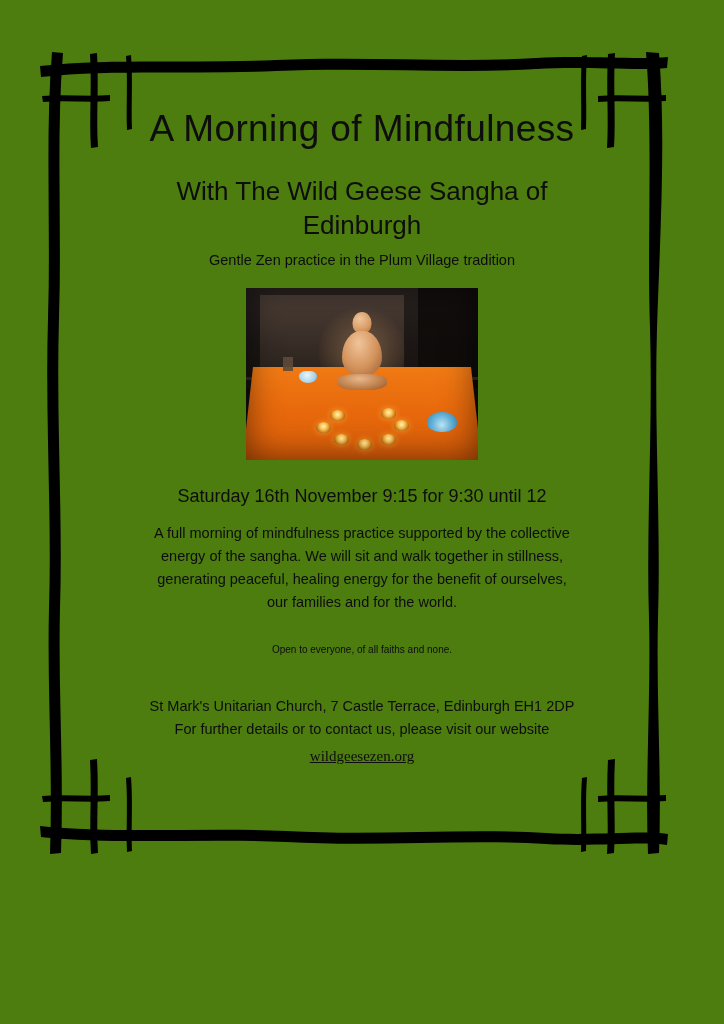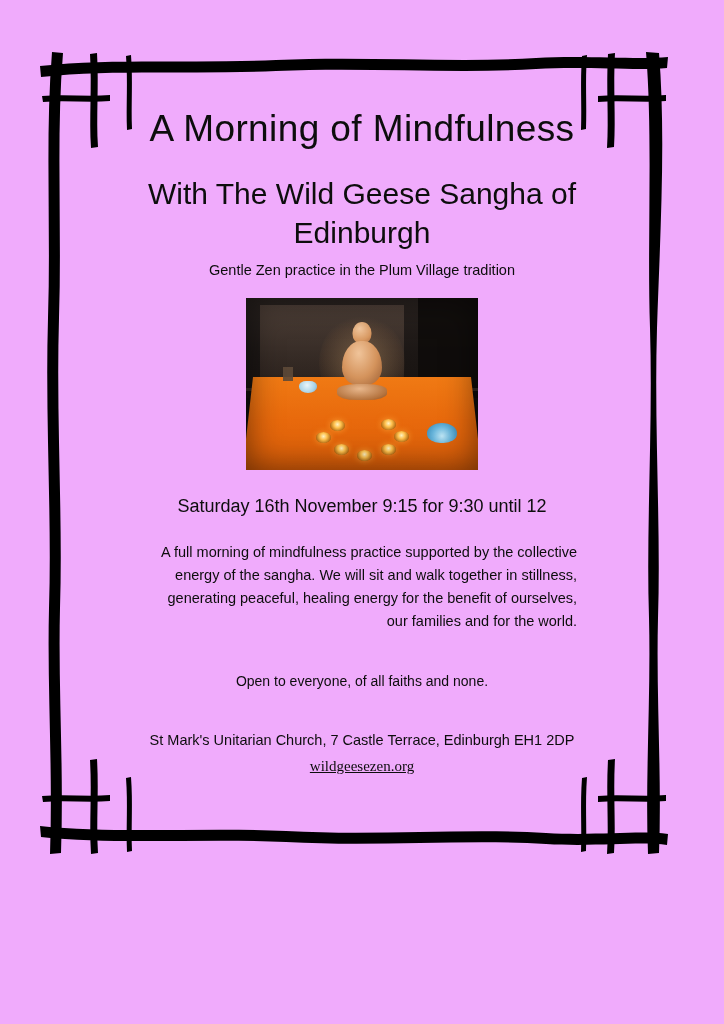--- a/index.html
+++ b/index.html
@@ -15,21 +15,21 @@
     overflow: hidden;
     position: relative;
   }
 
   .poster {
     position: absolute;
     left: 0;
     top: 0;
     width: 724px;
     height: 1024px;
-    background: #f0abfc;
+    background: #4d7c0f;
   }
 
   
   .frame {
     position: absolute;
     left: 36px;
     top: 48px;
     width: 636px;
     height: 810px;
     pointer-events: none;
@@ -49,21 +49,21 @@
   .title {
     font-size: 37px;
     letter-spacing: 0.4px;
     color: #0d0d0d;
     margin: 0 0 26px 0;
     font-weight: 400;
     line-height: 1.12;
   }
 
   .subtitle {
-    font-size: 30px;
+    font-size: 26px;
     color: #0d0d0d;
     margin: 6px auto;
     width: 430px;
     line-height: 1.28;
     font-weight: 400;
   }
 
   .tagline {
     font-size: 14.5px;
     color: #0d0d0d;
@@ -203,29 +203,28 @@
     font-size: 18px;
     color: #0d0d0d;
     margin: 26px 0 0 0;
     font-weight: 400;
   }
 
   .body-text {
     font-size: 14.5px;
     line-height: 1.58;
     color: #0d0d0d;
-    margin: 24px auto 0 auto;
+    margin: 15px auto 0 auto;
     width: 430px;
-    text-align: right;
   }
 
   .open-line {
-    font-size: 14px;
-    color: #0d0d0d;
-    margin: 40px 0 0 0;
+    font-size: 10px;
+    color: #0d0d0d;
+    margin: 30px 0 0 0;
   }
 
   .venue {
     font-size: 14.5px;
     line-height: 1.62;
     color: #0d0d0d;
     margin: 40px 0 0 0;
     text-align: center;
   }
 
@@ -308,17 +307,18 @@
     </div>
 
     <div class="datetime">Saturday 16th November 9:15 for 9:30 until 12</div>
 
     <p class="body-text">A full morning of mindfulness practice supported by the collective energy of the sangha. We will sit and walk together in stillness, generating peaceful, healing energy for the benefit of ourselves, our families and for the world.</p>
 
     <p class="open-line">Open to everyone, of all faiths and none.</p>
 
     <div class="venue">
       <div>St Mark's Unitarian Church, 7 Castle Terrace, Edinburgh EH1 2DP</div>
+      <div>For further details or to contact us, please visit our website</div>
       <a class="website" href="#">wildgeesezen.org</a>
     </div>
 
   </div>
 </div>
 
 </body></html>

